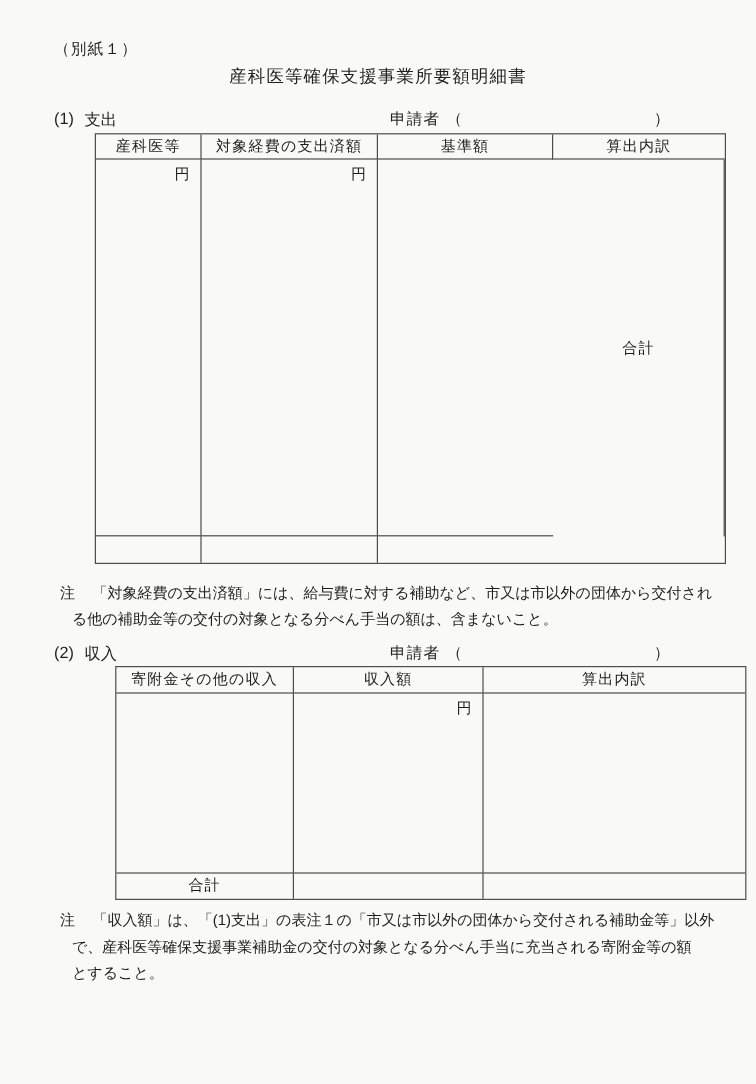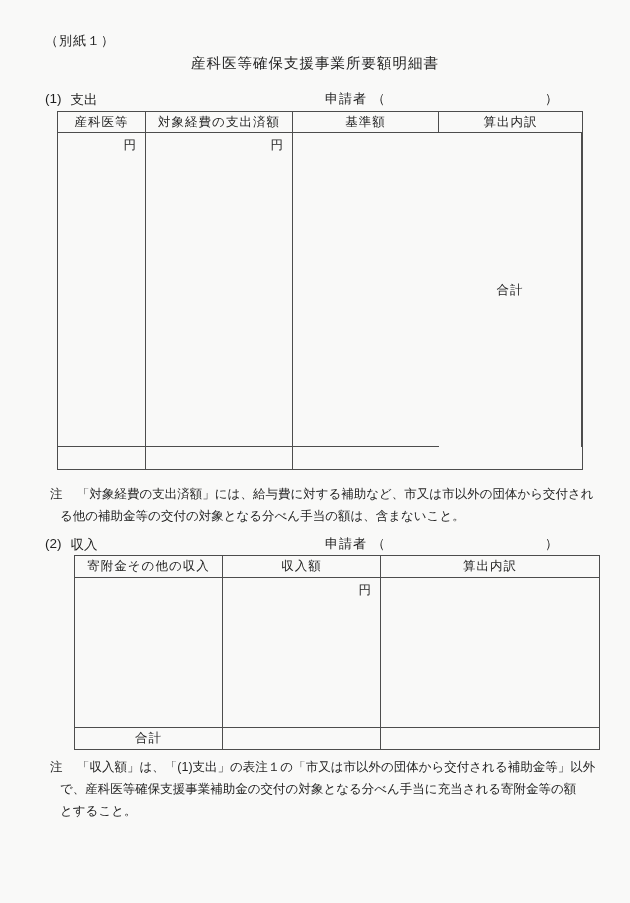--- a/index.html
+++ b/index.html
@@ -22,21 +22,21 @@
   .doc-title{left:0;top:54px;width:630px;text-align:center;font-size:14.5px;letter-spacing:1px;}
   .sec-heading{display:flex;gap:9px;font-size:13.5px;}
   .sec1-heading{left:45px;top:91px;}
   .sec2-heading{left:45px;top:536px;}
   .applicant{display:flex;align-items:flex-end;width:233px;font-size:13px;}
   .applicant .lbl{margin-right:5px;letter-spacing:1px;}
   .applicant .blank{flex:1;}
   .applicant1{left:325px;top:90px;}
   .applicant2{left:325px;top:535px;}
 
-  .tbl{position:absolute;display:grid;border:1px solid var(--line);background:transparent;}
+  .tbl{position:absolute;display:grid;border:1px solid var(--line);background:transparent;margin-left:22px;}
   .tbl1{left:57px;top:111px;grid-template-columns:88px 147px 146px 143px;grid-template-rows:21px 314px 22px;}
   .tbl2{left:74px;top:555px;grid-template-columns:148px 158px 218px;grid-template-rows:22px 150px 21px;}
   .cell{position:relative;border-right:1px solid var(--line);border-bottom:1px solid var(--line);box-sizing:border-box;font-size:12.5px;}
   .cell.lastcol{border-right:none;}
   .cell.lastrow{border-bottom:none;}
   .hcell{display:flex;align-items:center;justify-content:center;letter-spacing:1px;}
   .yen-cell{text-align:right;padding:4px 9px 0 0;}
   .row-label{position:absolute;left:5px;letter-spacing:1px;}
   .row-label.r1{top:26px;}
   .row-label.r2{top:174px;}

